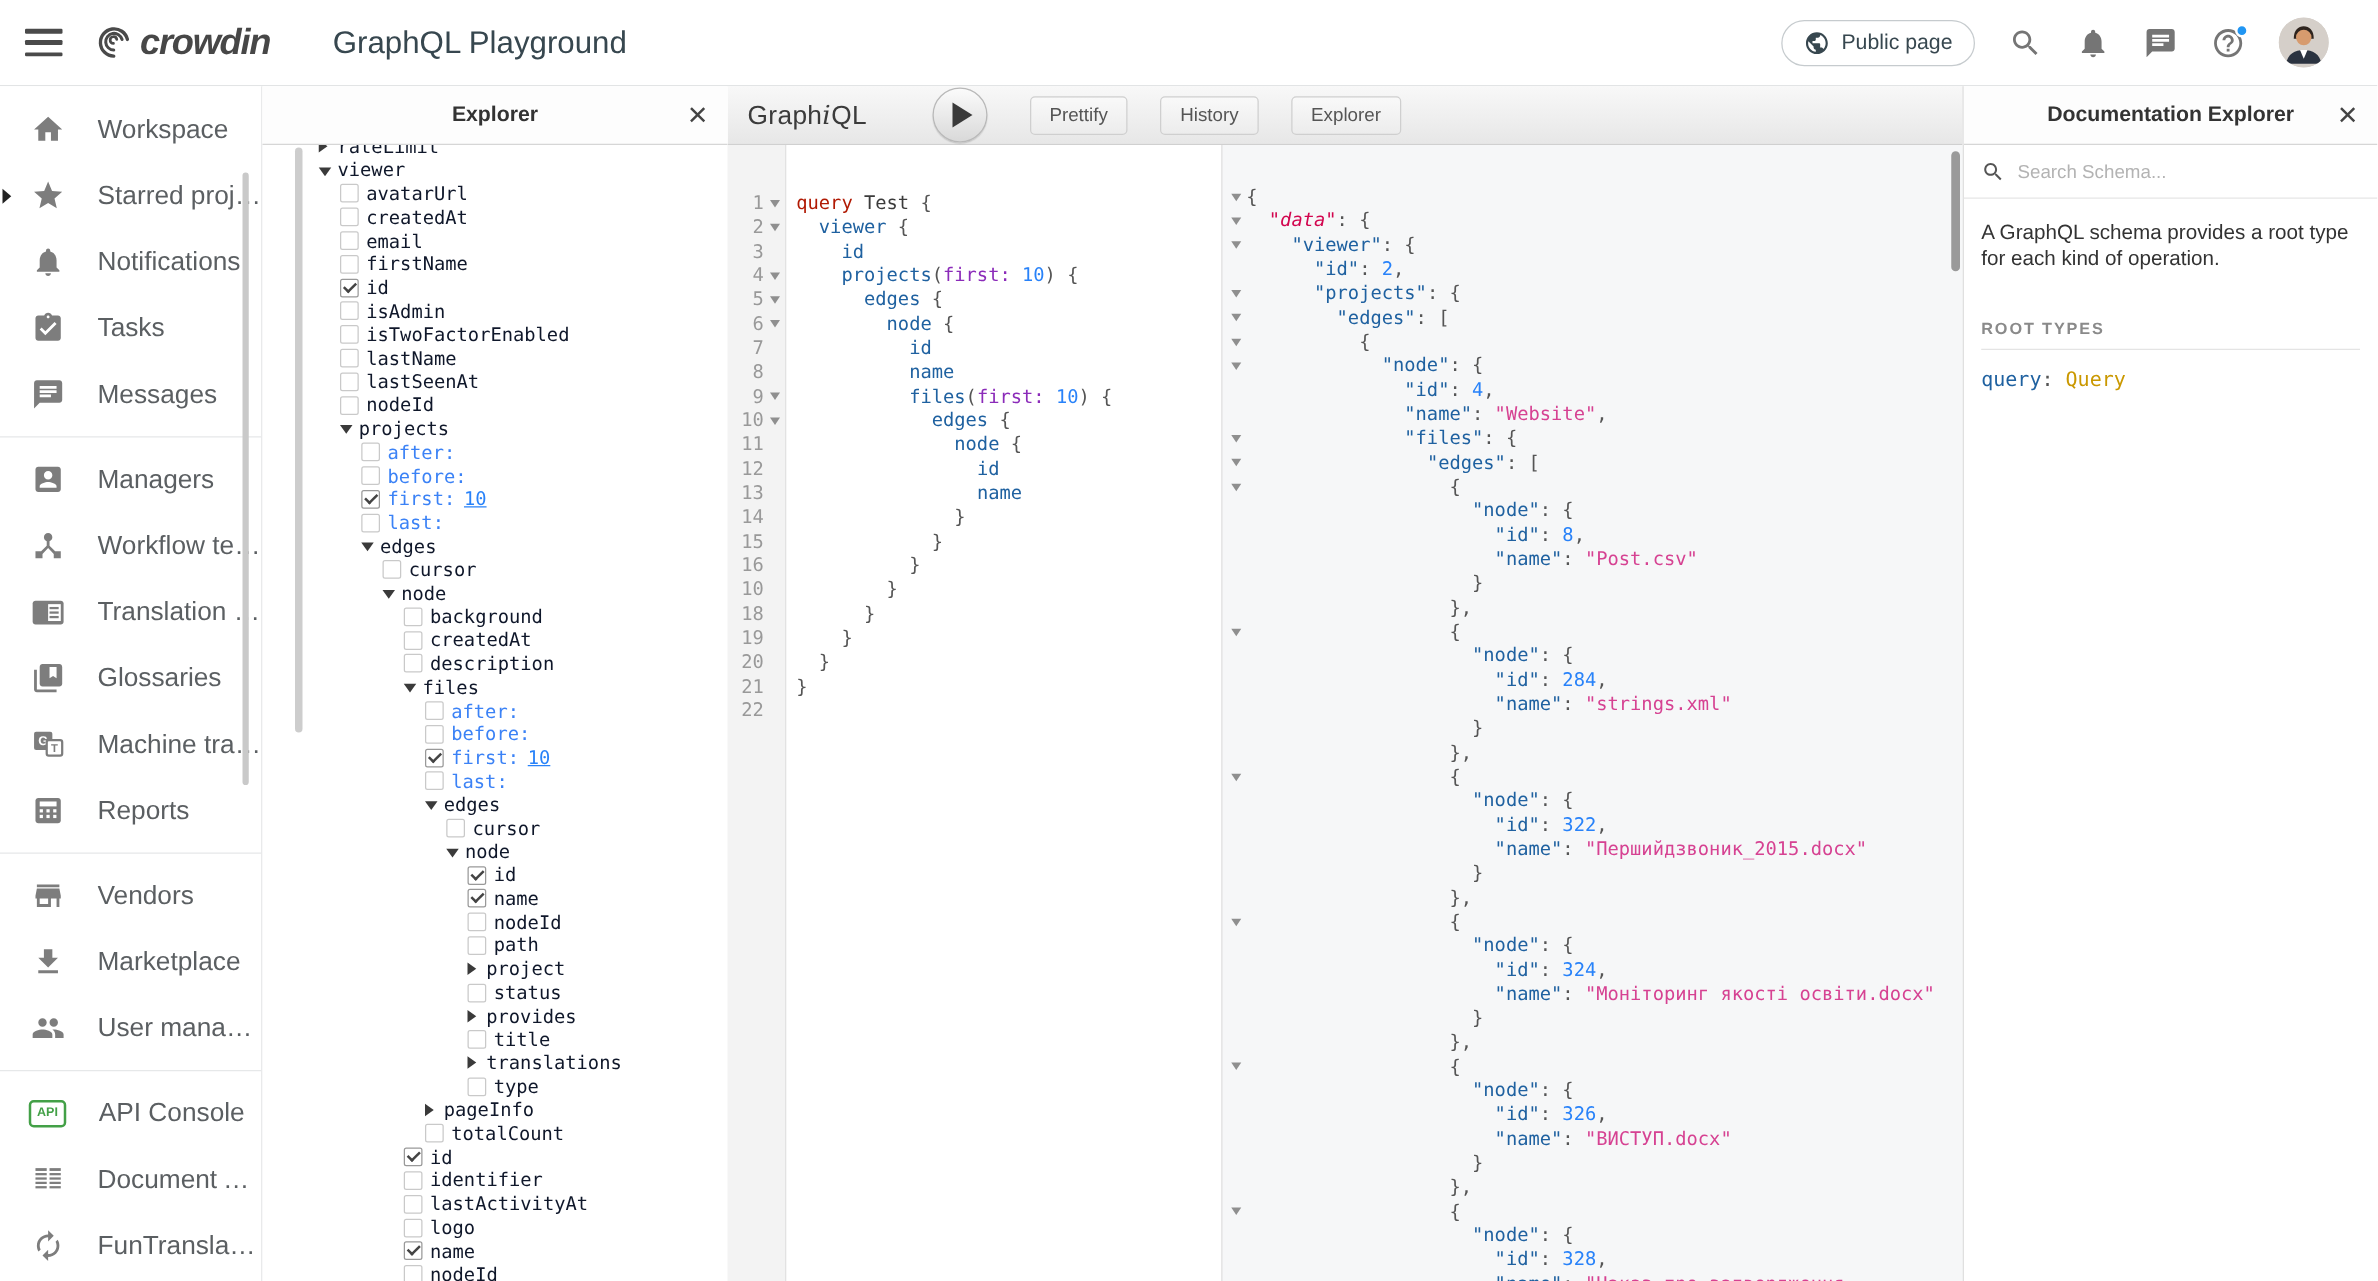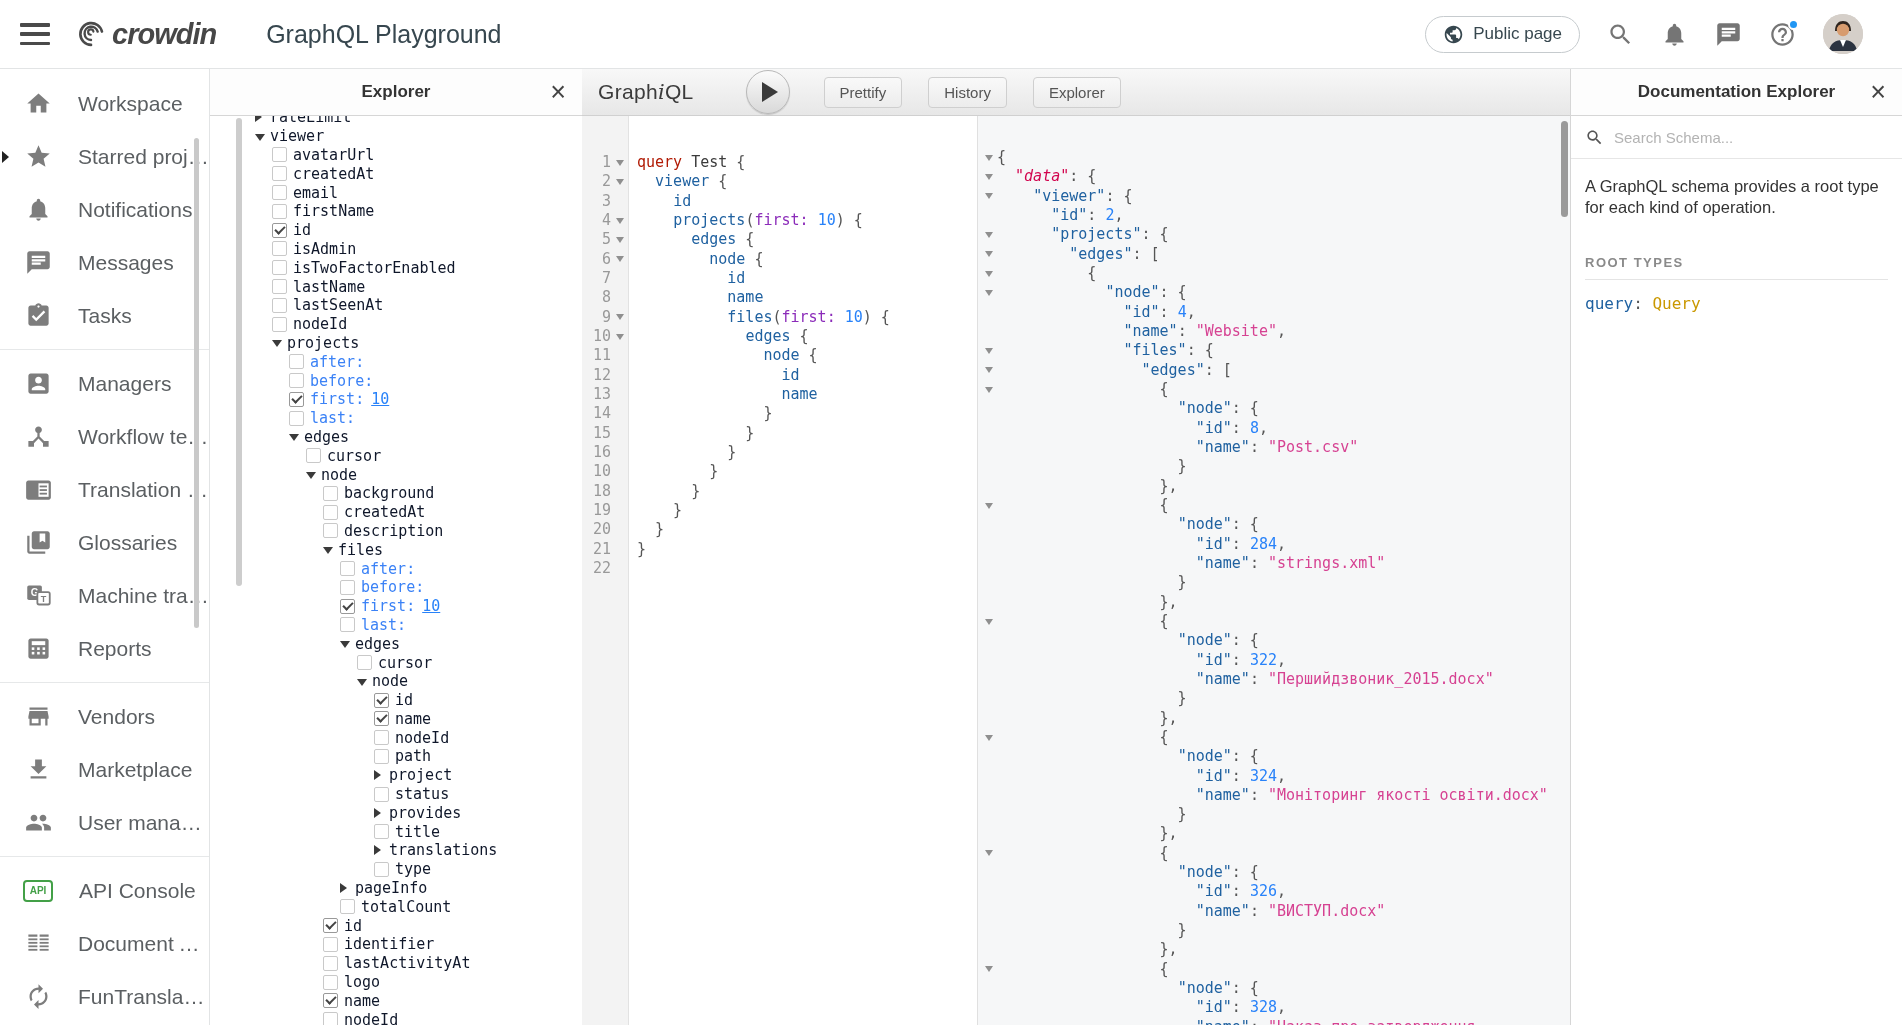--- a/index.html
+++ b/index.html
@@ -230,32 +230,32 @@
           <span class="side-ico">
             <svg viewBox="0 0 24 24" fill="currentColor">
               <path d="M12 22c1.1 0 2-.9 2-2h-4c0 1.1.9 2 2 2zm6-6v-5c0-3.07-1.63-5.64-4.5-6.32V4c0-.83-.67-1.5-1.5-1.5s-1.5.67-1.5 1.5v.68C7.64 5.36 6 7.92 6 11v5l-2 2v1h16v-1l-2-2z"></path>
             </svg>
           </span>
           <span class="side-label">Notifications</span>
         </div>
         <div class="side-item">
           <span class="side-ico">
             <svg viewBox="0 0 24 24" fill="currentColor">
+              <path d="M19 3h-4.18C14.4 1.84 13.3 1 12 1c-1.3 0-2.4.84-2.82 2H5c-1.1 0-2 .9-2 2v14c0 1.1.9 2 2 2h14c1.1 0 2-.9 2-2V5c0-1.1-.9-2-2-2zm-7 0c.55 0 1 .45 1 1s-.45 1-1 1-1-.45-1-1 .45-1 1-1zm-2 14l-4-4 1.41-1.41L10 14.17l6.59-6.59L18 9l-8 8z"></path>
+            </svg>
+          </span>
+          <span class="side-label">Tasks</span>
+        </div>
+        <div class="side-item">
+          <span class="side-ico">
+            <svg viewBox="0 0 24 24" fill="currentColor">
               <path fill-rule="evenodd" d="M20 2H4c-1.1 0-2 .9-2 2v18l4-4h14c1.1 0 2-.9 2-2V4c0-1.1-.9-2-2-2zM6 9h12v2H6V9zm8 5H6v-2h8v2zm4-6H6V6h12v2z"></path>
             </svg>
           </span>
           <span class="side-label">Messages</span>
-        </div>
-        <div class="side-item">
-          <span class="side-ico">
-            <svg viewBox="0 0 24 24" fill="currentColor">
-              <path d="M19 3h-4.18C14.4 1.84 13.3 1 12 1c-1.3 0-2.4.84-2.82 2H5c-1.1 0-2 .9-2 2v14c0 1.1.9 2 2 2h14c1.1 0 2-.9 2-2V5c0-1.1-.9-2-2-2zm-7 0c.55 0 1 .45 1 1s-.45 1-1 1-1-.45-1-1 .45-1 1-1zm-2 14l-4-4 1.41-1.41L10 14.17l6.59-6.59L18 9l-8 8z"></path>
-            </svg>
-          </span>
-          <span class="side-label">Tasks</span>
         </div>
         <div class="side-divider"></div>
         <div class="side-item">
           <span class="side-ico">
             <svg viewBox="0 0 24 24" fill="currentColor">
               <path d="M3 5v14c0 1.1.9 2 2 2h14c1.1 0 2-.9 2-2V5c0-1.1-.9-2-2-2H5c-1.1 0-2 .9-2 2zm12 4c0 1.66-1.34 3-3 3s-3-1.34-3-3 1.34-3 3-3 3 1.34 3 3zm-9 8c0-2 4-3.1 6-3.1s6 1.1 6 3.1v1H6v-1z"></path>
             </svg>
           </span>
           <span class="side-label">Managers</span>
         </div>

